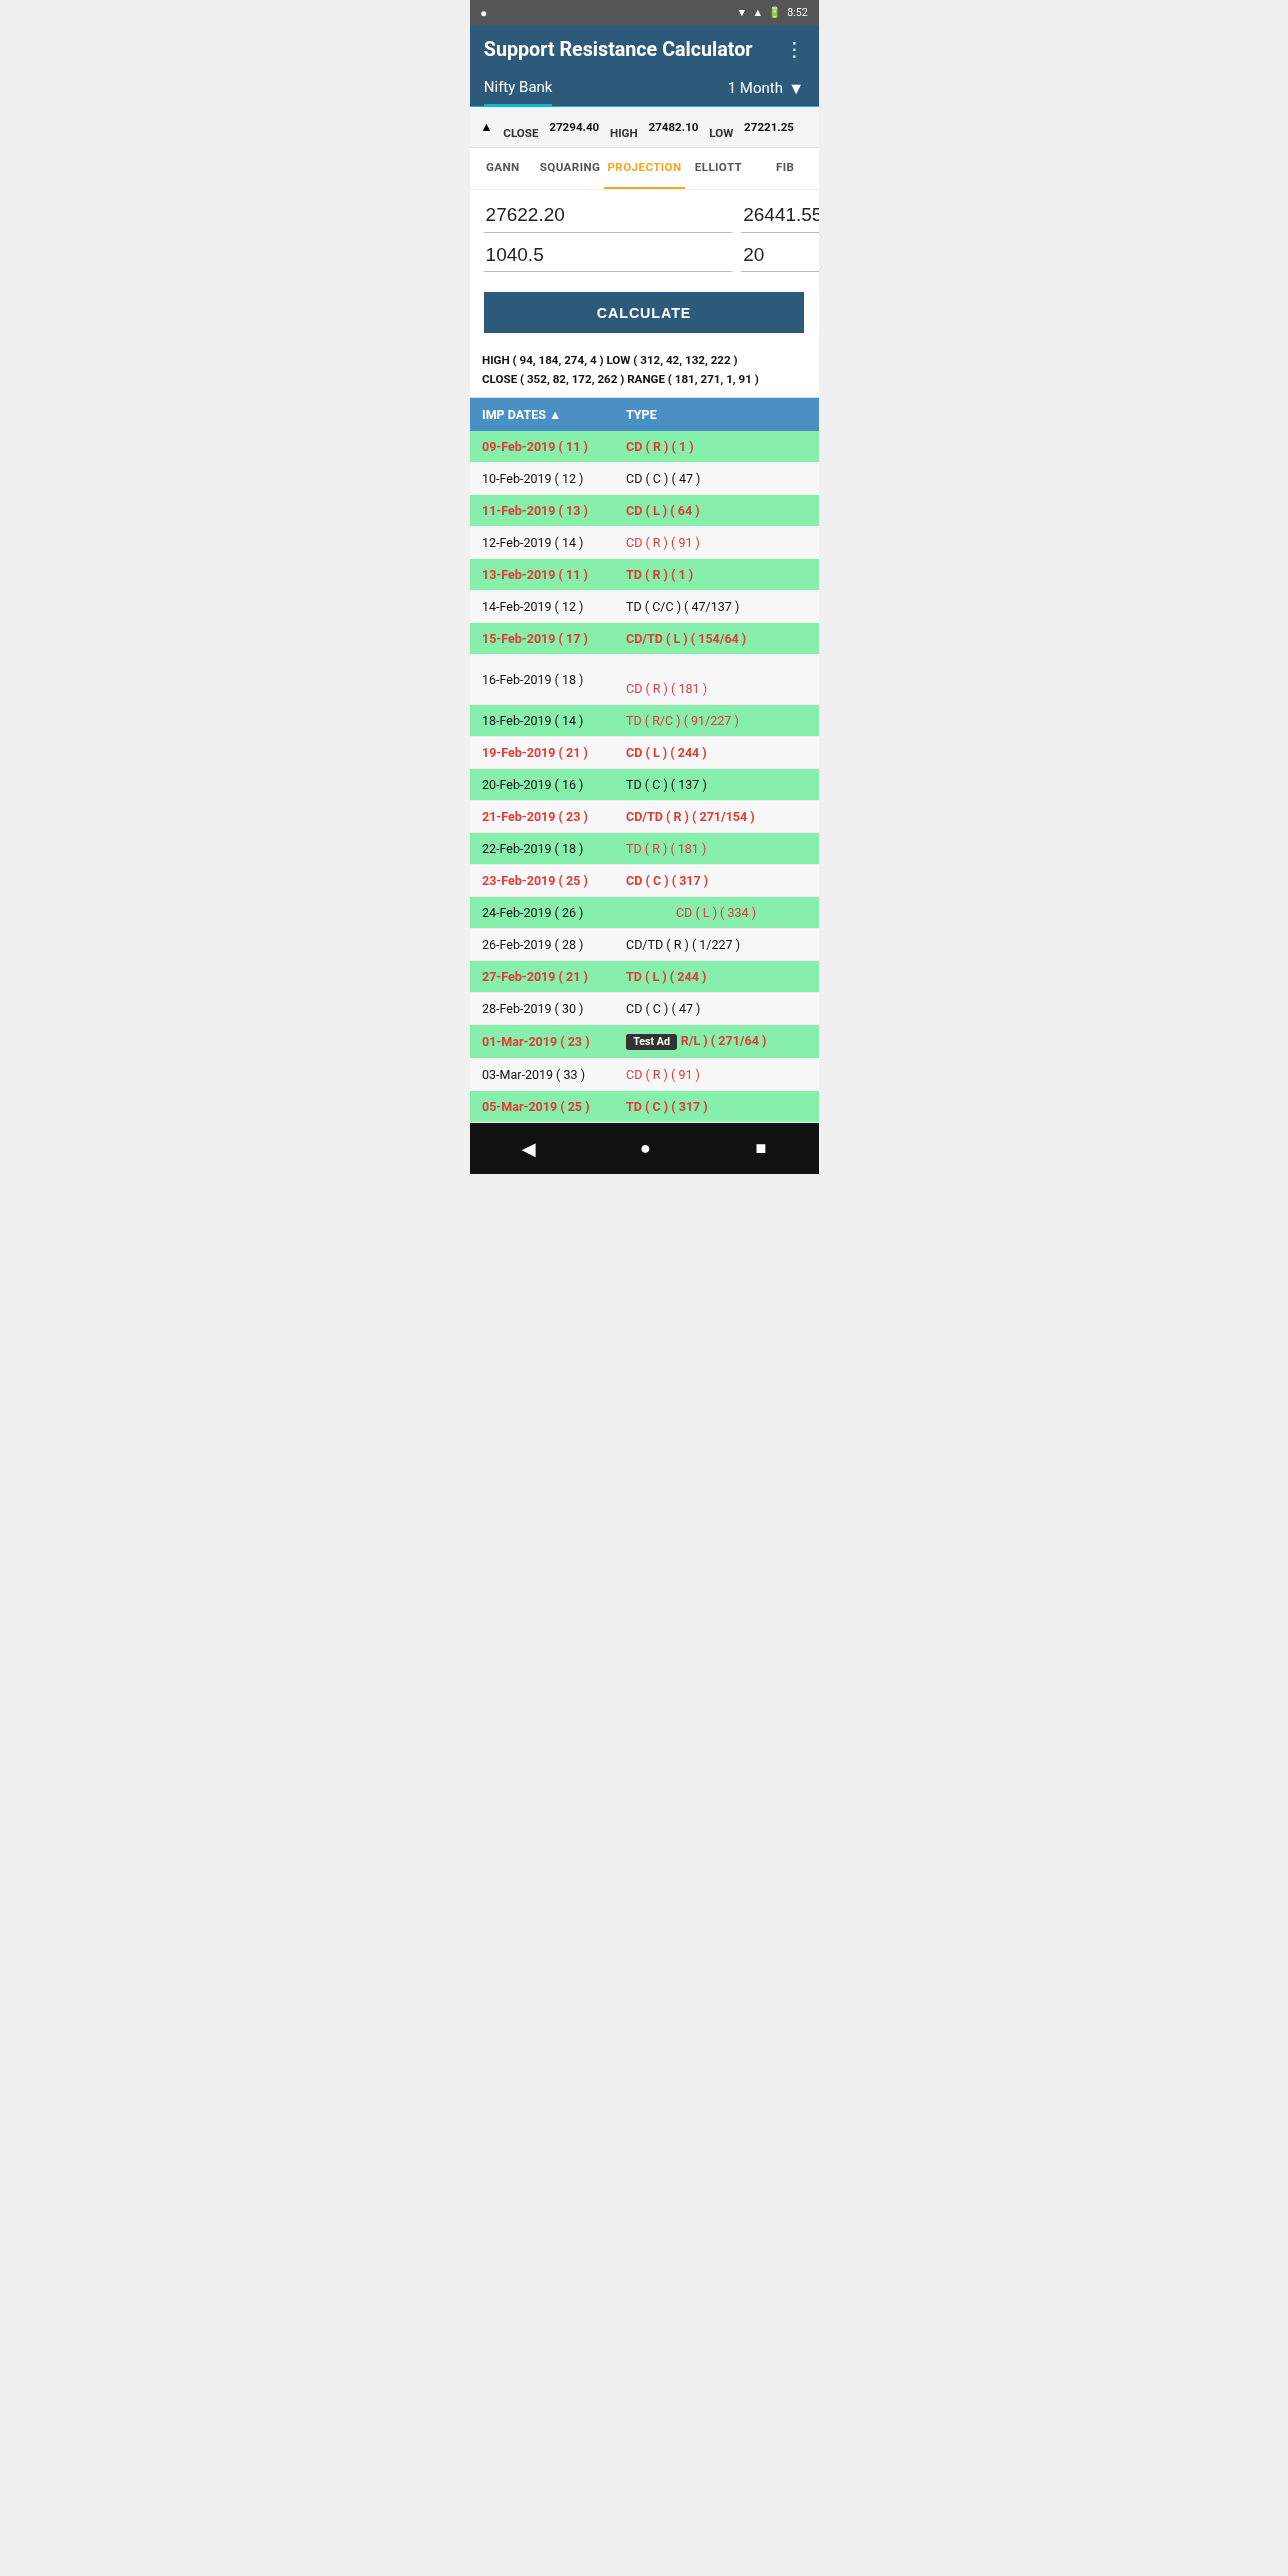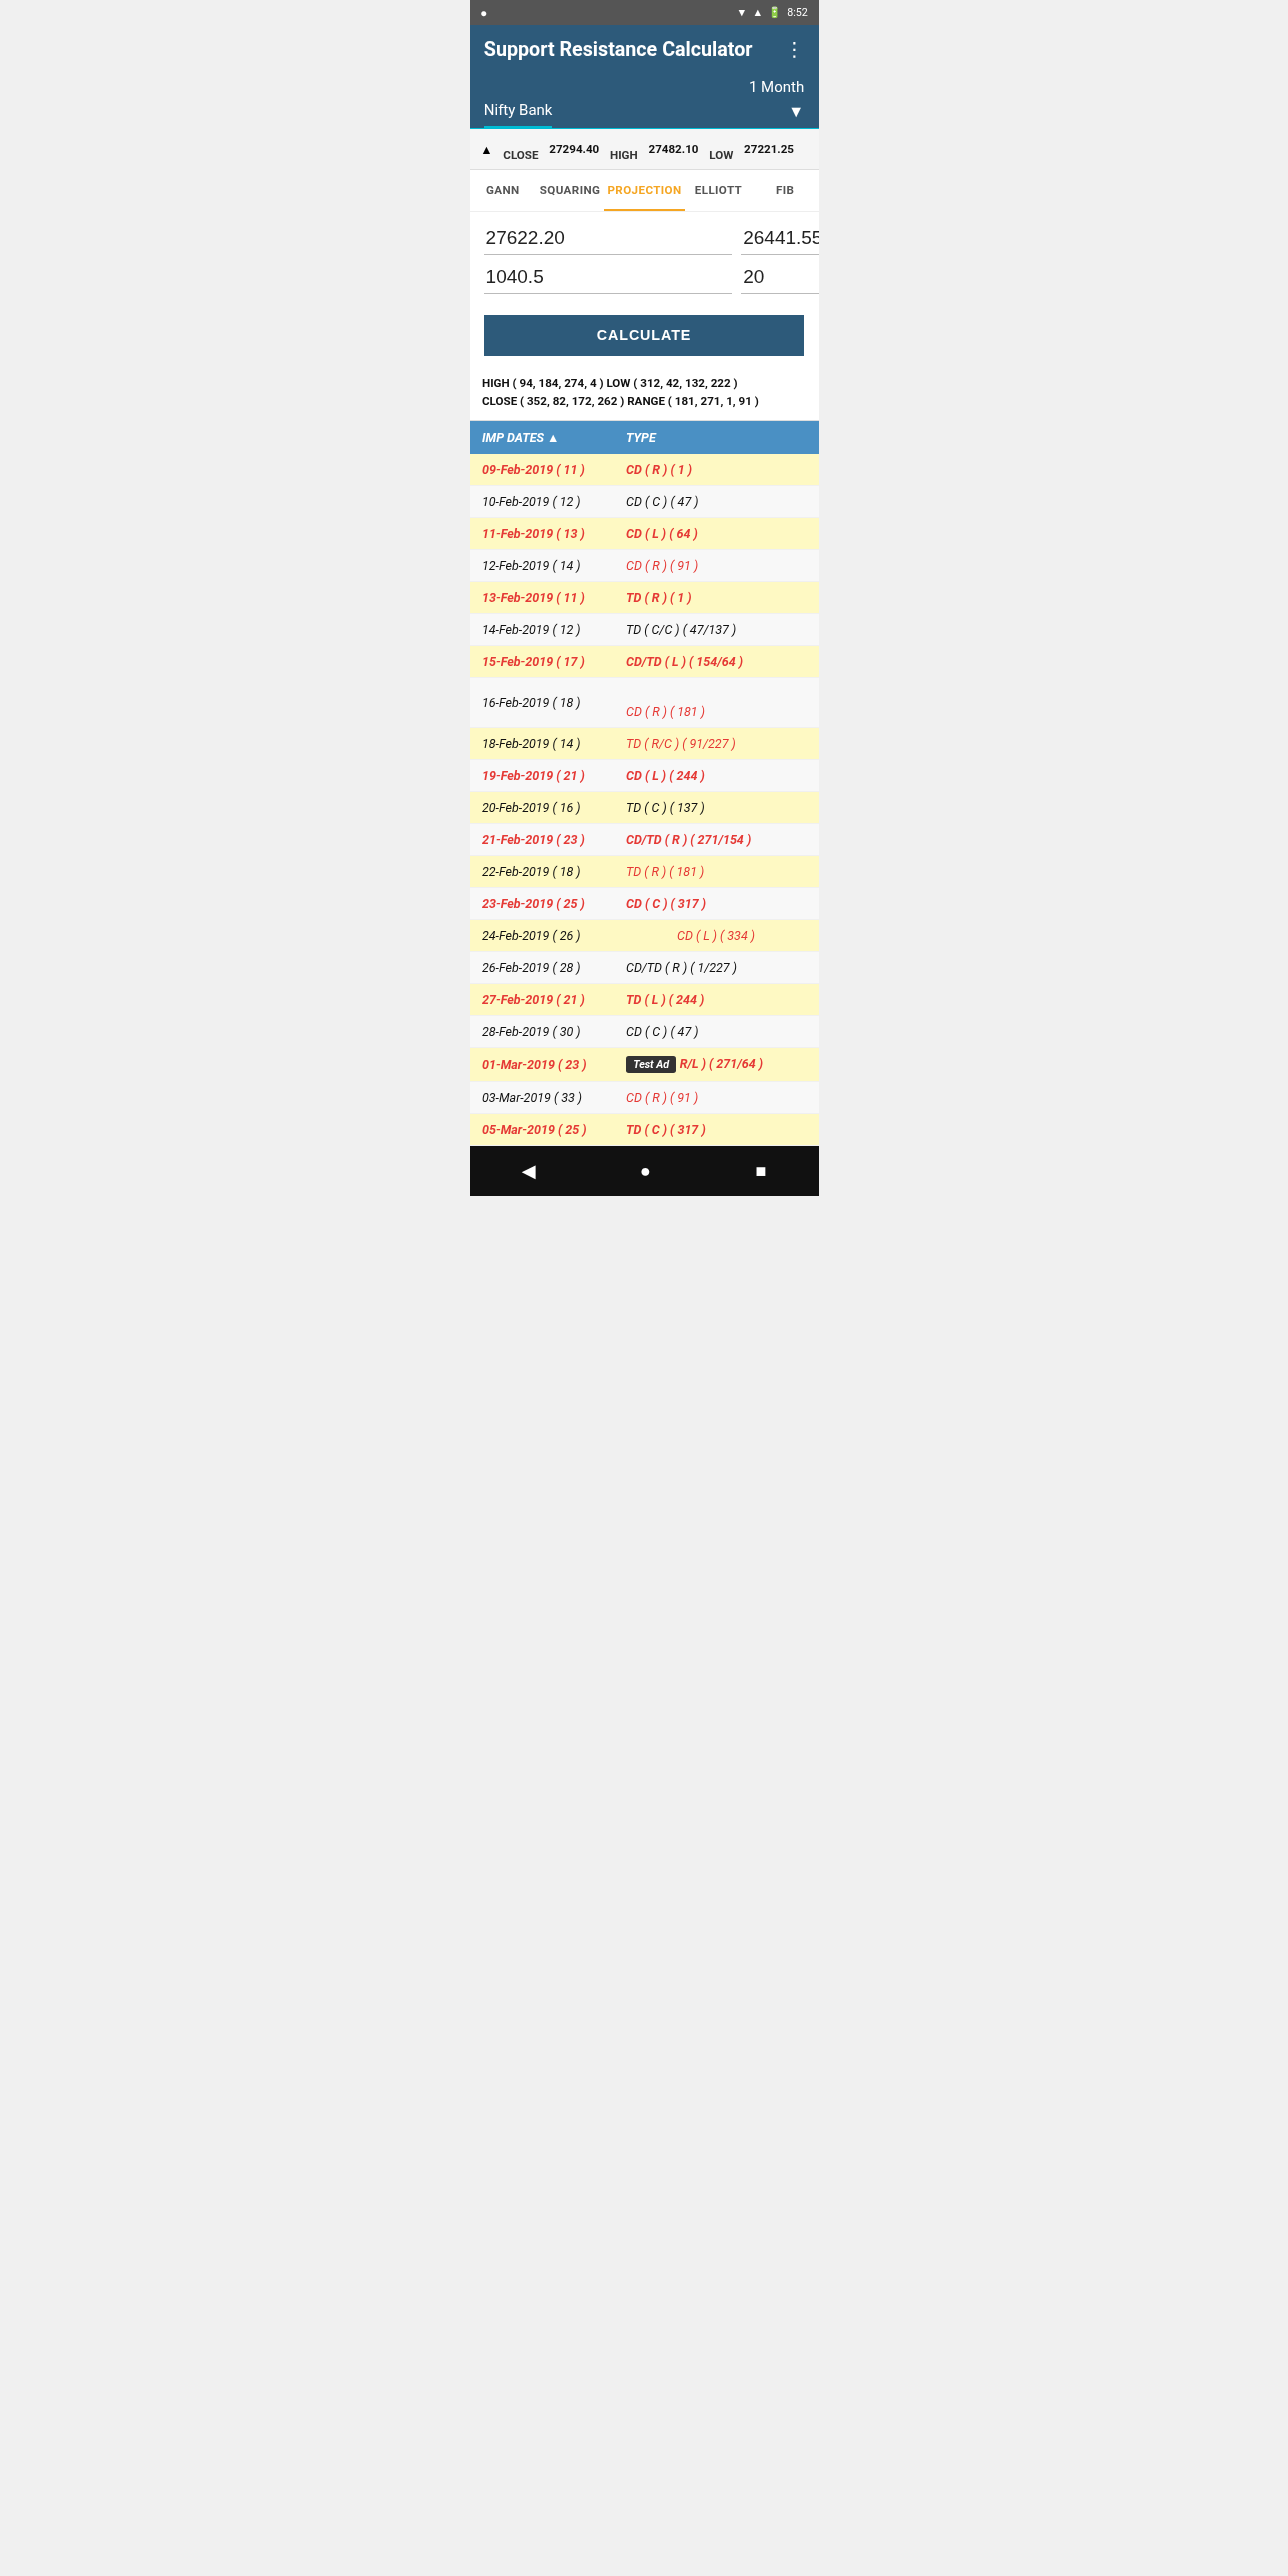--- a/index.html
+++ b/index.html
@@ -50,27 +50,26 @@
       border-bottom: 1.8px solid #00bcd4;
     }
     .stock-name {
       color: white;
       font-size: 15px;
       padding-bottom: 7.2px;
       border-bottom: 2.7px solid #00bcd4;
     }
     .period-selector {
       display: flex;
-      align-items: flex-end;
+      align-items: flex-start;
       color: white;
       font-size: 15px;
       padding-bottom: 7.2px;
       gap: 5.4px;
       cursor: pointer;
-      flex-direction: column;
     }
     .period-selector .arrow-down {
       font-size: 16px;
     }
 
     .price-bar {
       background: #f5f5f5;
       display: flex;
       align-items: center;
       padding: 7.2px 10.7px;
@@ -143,22 +142,21 @@
       background: white;
       padding: 9px 12.5px;
       font-size: 11.6px;
       font-weight: bold;
       color: #111;
       border-bottom: 0.9px solid #ddd;
       line-height: 1.6;
     }
 
     .table-container {
-      background: #fef9c3;
-      font-style: italic;
+      background: #86efac;
     }
     .table-header {
       display: flex;
       background: #4a90c4;
       padding: 9px 12.5px;
     }
     .table-header .col {
       color: white;
       font-weight: bold;
       font-size: 12.5px;

